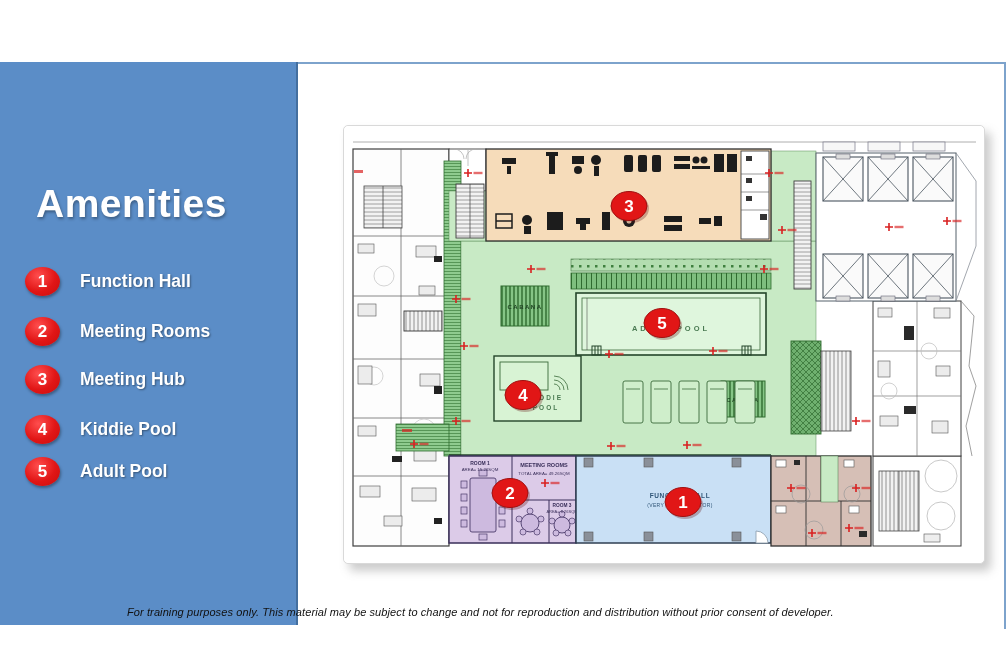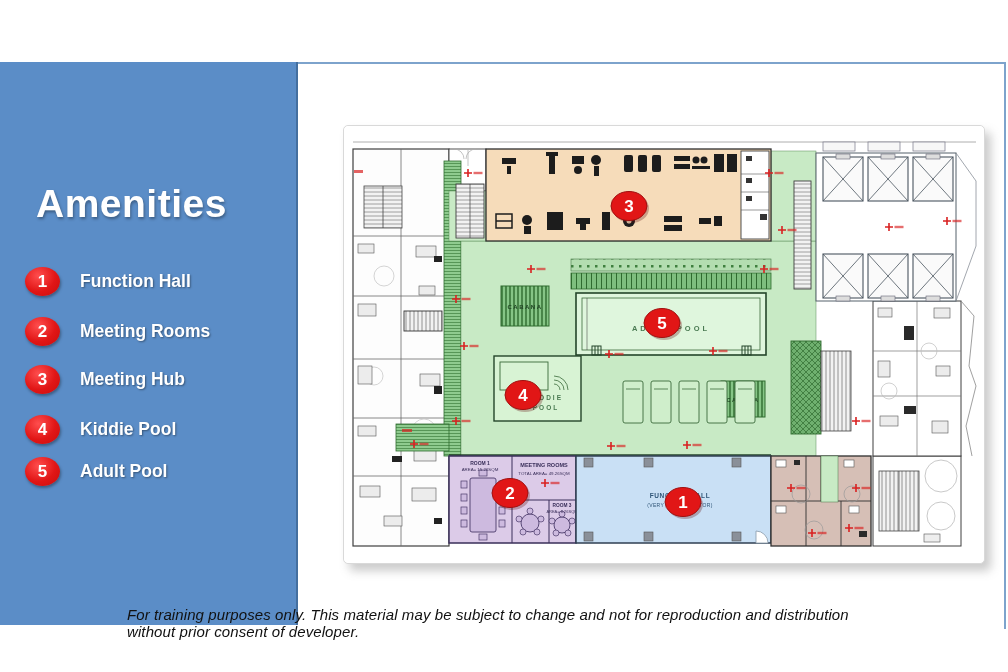--- a/index.html
+++ b/index.html
@@ -27,21 +27,21 @@
   .r1{top:205px}.r2{top:255px}.r3{top:303px}.r4{top:353px}.r5{top:395px}
 
   
   .plan{position:absolute;left:343px;top:125px;width:640px;height:437px;
     background:#ffffff;border:1px solid #d9d9d9;border-radius:5px;
     box-shadow:6px 7px 10px rgba(110,110,110,.35);}
   .plan svg{display:block;border-radius:5px;}
 
   
   .footer{position:absolute;left:127px;top:606px;width:740px;
-    font-size:15px;font-style:italic;color:#111;letter-spacing:.1px;}
+    font-size:11px;font-style:italic;color:#111;letter-spacing:.1px;}
 
   
   text{font-family:"Liberation Sans",sans-serif;}
   .tpool{fill:#4a7a52;font-weight:bold;letter-spacing:3px;font-size:7.5px;text-anchor:middle;}
   .tpool2{fill:#4a7a52;font-weight:bold;letter-spacing:2px;font-size:6.5px;text-anchor:middle;}
   .tcab{fill:#1d3f20;font-weight:bold;letter-spacing:1.5px;font-size:6px;text-anchor:middle;}
   .tfh{fill:#2f5577;font-weight:bold;font-size:6.5px;text-anchor:middle;letter-spacing:.6px;}
   .tfh2{fill:#2f5577;font-size:5px;text-anchor:middle;letter-spacing:.3px;}
   .tmr{fill:#3a2f5a;font-weight:bold;font-size:5.5px;text-anchor:middle;}
   .tmr2{fill:#3a2f5a;font-size:4.4px;text-anchor:middle;}

